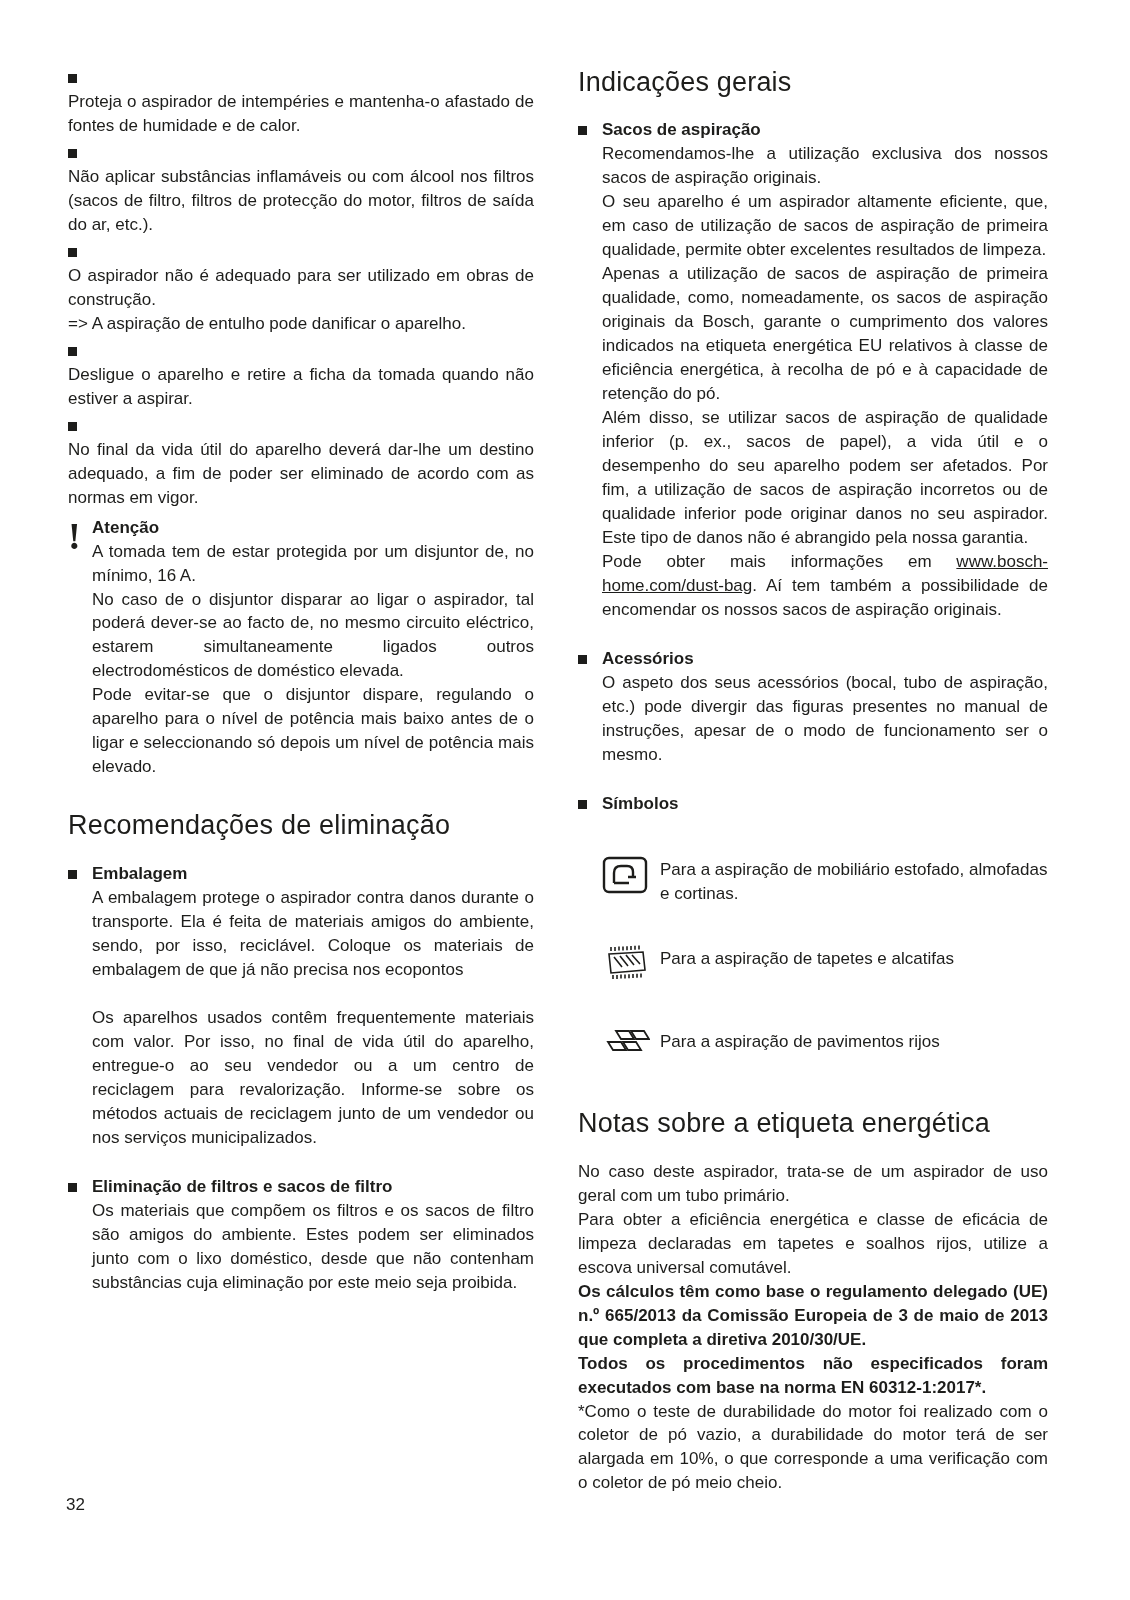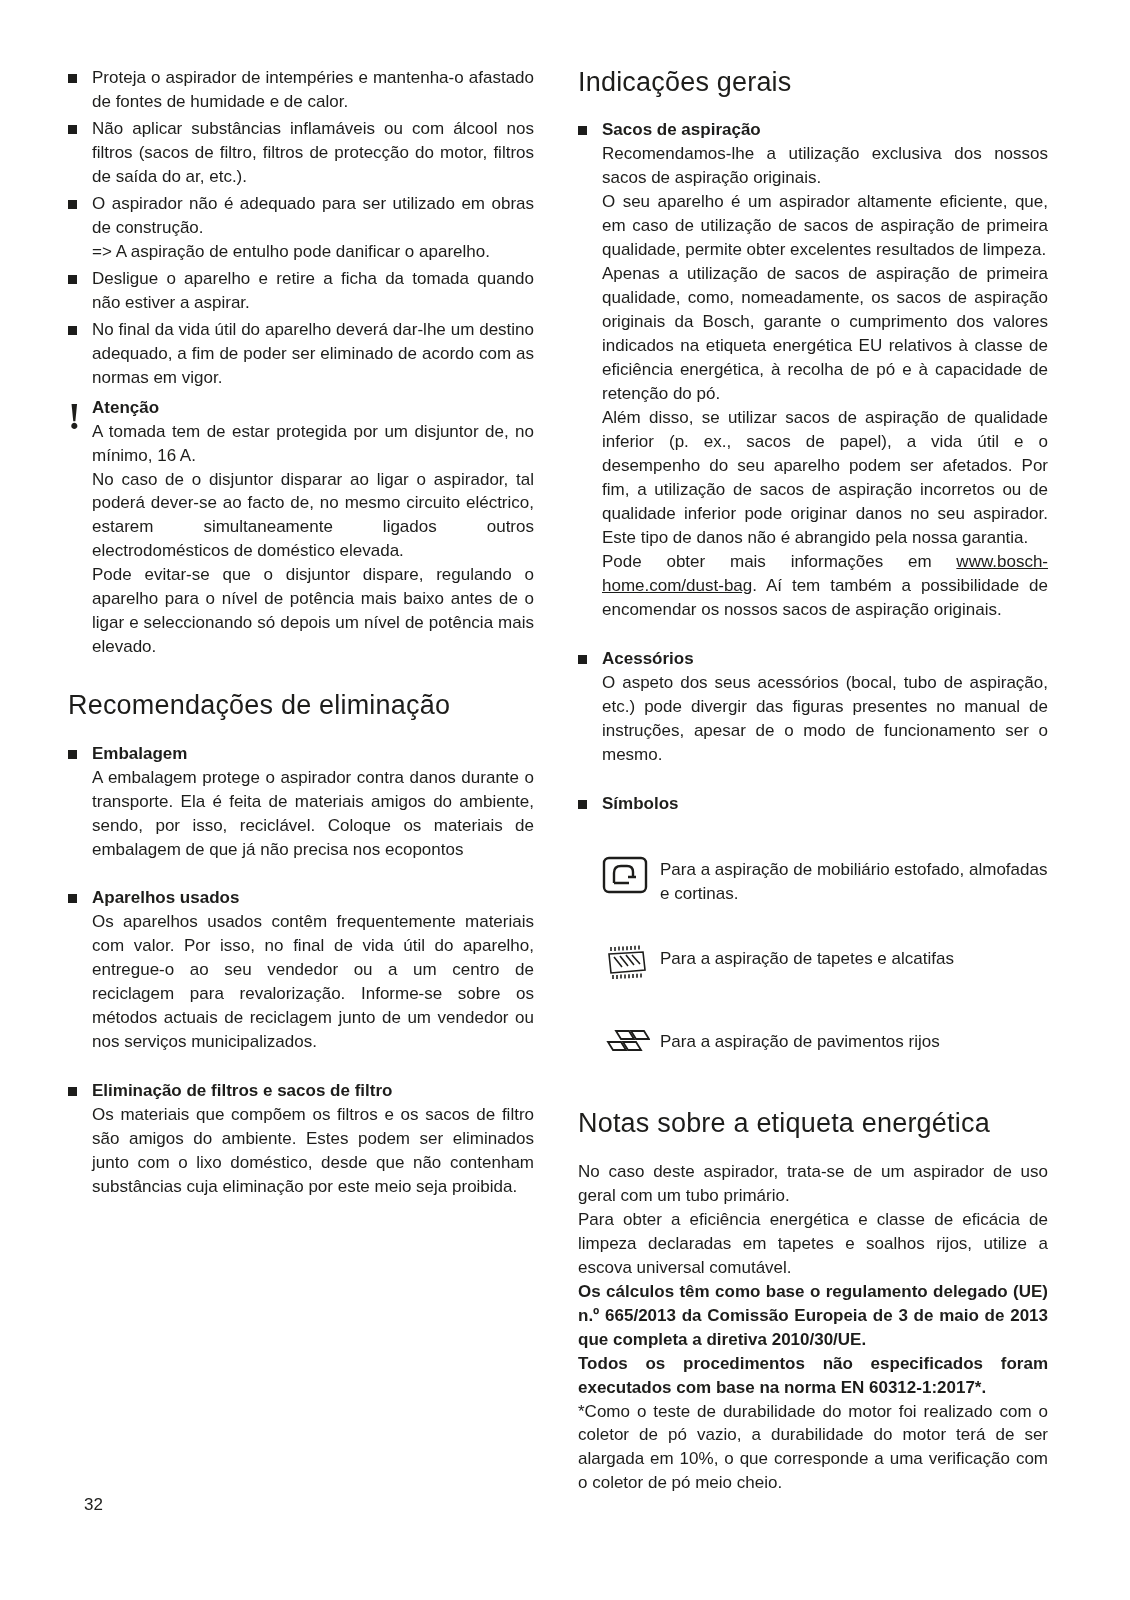--- a/index.html
+++ b/index.html
@@ -18,21 +18,21 @@
   h1.doc-heading {
     font-size:27px; font-weight:normal; line-height:1.2;
     margin:30px 0 20px 0; letter-spacing:.2px;
   }
   h1.doc-heading.first { margin-top:0; }
 
   p.body-text { text-align:justify; }
 
   
   ul.bullets { list-style:none; }
-  ul.bullets li { display:flex; margin-bottom:3px; }
+  ul.bullets li { display:flex; margin-bottom:3px;flex-direction:column; }
   .marker-col { flex:0 0 24px; }
   .bullet-sq {
     display:inline-block; width:9px; height:9px; background:#1d1d1b; margin-top:7px;
   }
   .li-text { flex:1; text-align:justify; }
   .li-note { text-align:left; }
 
   
   .attention { display:flex; margin-top:6px; }
   .warn-glyph {
@@ -53,21 +53,21 @@
   
   .symbol-row { display:flex; align-items:flex-start; margin-bottom:16px; padding-left:24px;margin-top:40px; }
   .symbol-icon { flex:0 0 58px; color:#1d1d1b; }
   .symbol-text { flex:1; padding-top:2px; }
 
   .bold-text { font-weight:bold; }
 
   .energy-block p { text-align:justify; }
 
   .page-number {
-    position:absolute; left:84px; top:1495px; font-size:17px;
+    position:absolute; left:66px; top:1495px; font-size:17px;
   }
 </style>
 </head>
 <body>
 
 <div class="page">
 
   <div class="col col-left">
 
     <ul class="bullets">
@@ -110,24 +110,20 @@
 
     <div class="tsection">
       <div class="tsection-head">
         <span class="marker-col"><span class="bullet-sq"></span></span>
         <span class="tsection-title">Embalagem</span>
       </div>
       <div class="tsection-body">A embalagem protege o aspirador contra danos durante o transporte. Ela é feita de materiais amigos do ambiente, sendo, por isso, reciclável. Coloque os materiais de embalagem de que já não precisa nos ecopontos</div>
     </div>
 
     <div class="tsection">
-      <div class="tsection-head">
-        <span class="marker-col"><span class="bullet-sq"></span></span>
-        <span class="tsection-title">Aparelhos usados</span>
-      </div>
       <div class="tsection-body">Os aparelhos usados contêm frequentemente materiais com valor. Por isso, no final de vida útil do aparelho, entregue-o ao seu vendedor ou a um centro de reciclagem para revalorização. Informe-se sobre os métodos actuais de reciclagem junto de um vendedor ou nos serviços municipalizados.</div>
     </div>
 
     <div class="tsection">
       <div class="tsection-head">
         <span class="marker-col"><span class="bullet-sq"></span></span>
         <span class="tsection-title">Eliminação de filtros e sacos de filtro</span>
       </div>
       <div class="tsection-body">Os materiais que compõem os filtros e os sacos de filtro são amigos do ambiente. Estes podem ser eliminados junto com o lixo doméstico, desde que não contenham substâncias cuja eliminação por este meio seja proibida.</div>
     </div>

